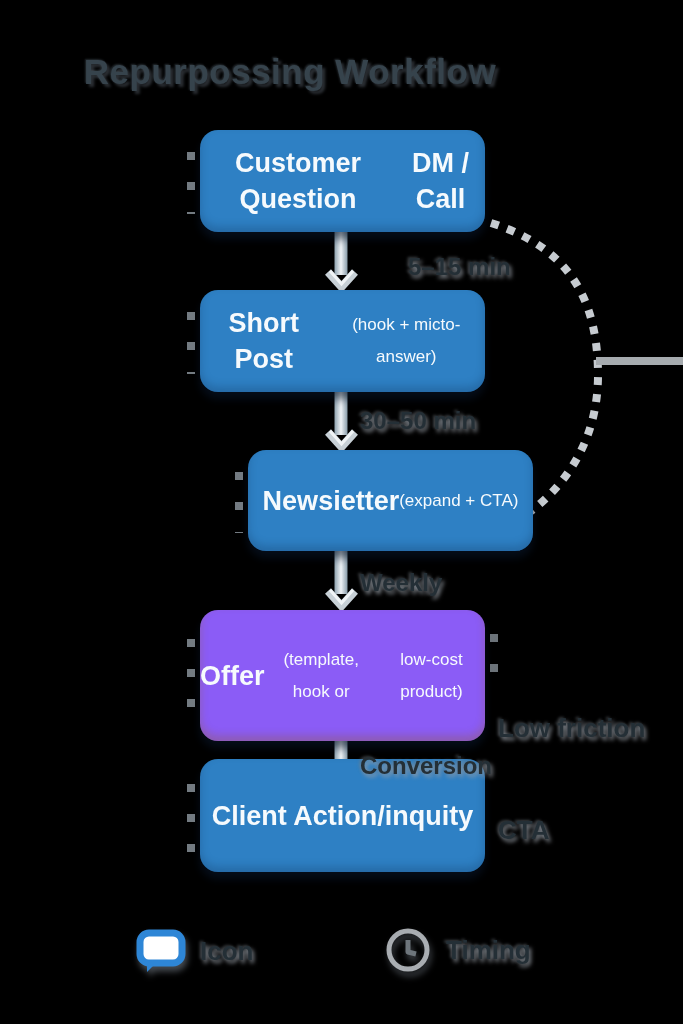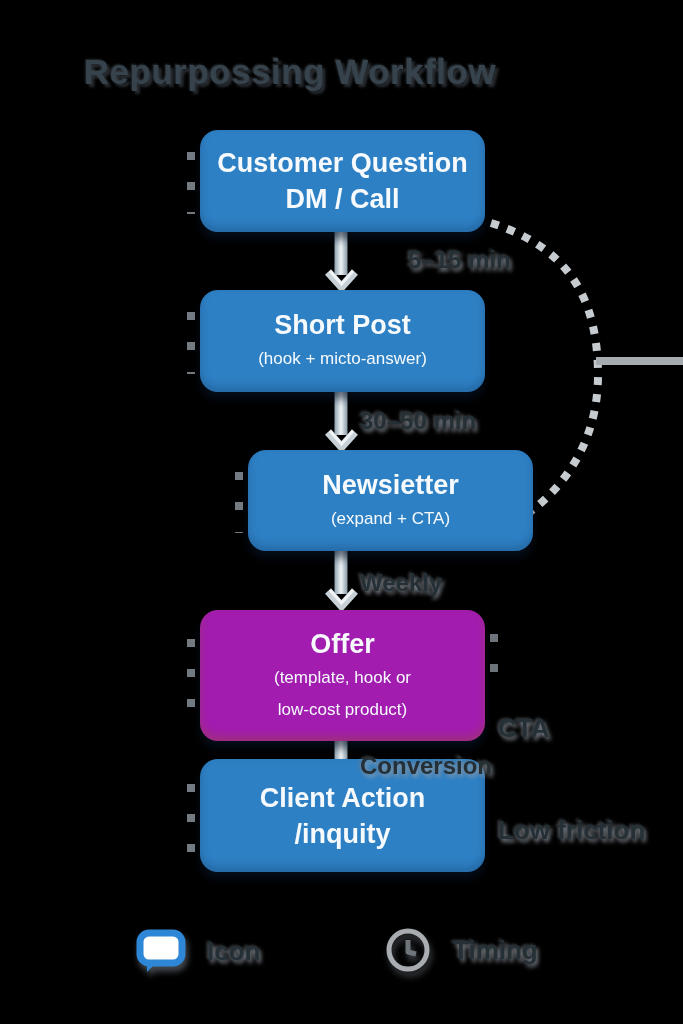--- a/index.html
+++ b/index.html
@@ -25,29 +25,29 @@
     text-shadow: 3px 3px 3px rgba(95,105,115,0.45), -1px -1px 2px rgba(60,70,78,0.6);
   }
 
   
   .node {
     position: absolute;
     left: 200px;
     width: 285px;
     border-radius: 18px;
     display: flex;
-    flex-direction: column;
+    flex-direction: row;
     align-items: center;
     justify-content: center;
     text-align: center;
     color: #f6fafd;
     box-shadow: 0 7px 9px rgba(8,22,42,0.6), inset 0 -5px 8px rgba(15,45,85,0.28);
   }
   .node-blue { background: #2e80c4; }
-  .node-orange { background: #a21caf; box-shadow: 0 7px 9px rgba(8,22,42,0.6), inset 0 -5px 8px rgba(150,90,10,0.3); }
+  .node-orange { background: #8b5cf6; box-shadow: 0 7px 9px rgba(8,22,42,0.6), inset 0 -5px 8px rgba(150,90,10,0.3); }
   .node::before {
     content: "";
     position: absolute;
     left: -13px; top: 22%;
     width: 8px; height: 60%;
     background: repeating-linear-gradient(180deg,
       rgba(135,144,152,0.85) 0 8px, transparent 8px 30px);
   }
   .node-offer::after {
     content: "";
@@ -75,21 +75,21 @@
 
   
   .dark-label {
     position: absolute;
     color: #242f36;
     font-weight: 600;
     text-shadow: 2px 3px 4px rgba(150,158,166,0.85), -2px -1px 3px rgba(115,124,132,0.5);
     white-space: pre;
   }
   .arrow-label { font-size: 24px; left: 360px; }
-  .arrow-label-1 { top: 246px; padding-left: 48px; }
+  .arrow-label-1 { top: 253px; padding-left: 48px; }
   .arrow-label-2 { top: 407px; }
   .arrow-label-3 { top: 569px; }
   .arrow-label-4 { top: 752px; }
 
   .side-note {
     left: 498px; top: 643px;
     font-size: 26px;
     line-height: 34px;
   }
 
@@ -99,21 +99,21 @@
     left: 0; top: 0;
     pointer-events: none;
   }
 
   
   .legend-label { font-size: 26px; top: 0; position: static; }
   .legend-item {
     position: absolute;
     display: flex;
     align-items: center;
-    gap: 21px;
+    gap: 14px;
   }
   .legend-item-1 { left: 134px; top: 926px; }
   .legend-item-2 { left: 384px; top: 926px; }
   .legend-icon { filter: drop-shadow(2px 5px 3px rgba(125,135,145,0.55)); }
 </style>
 </head>
 <body>
 
 <div class="canvas">
 
@@ -185,22 +185,22 @@
     <div class="node-line-main">Client Action</div>
     <div class="node-line-main">/inquity</div>
   </div>
 
   <div class="dark-label arrow-label arrow-label-1">5–15 min</div>
   <div class="dark-label arrow-label arrow-label-2">30–50 min</div>
   <div class="dark-label arrow-label arrow-label-3">Weekly</div>
   <div class="dark-label arrow-label arrow-label-4">Conversion</div>
 
   <div class="dark-label side-note">
+    <div>Low friction</div>
     <div>CTA</div>
-    <div>Low friction</div>
   </div>
 
   <div class="legend-item legend-item-1">
     <svg class="legend-icon" width="52" height="50" viewBox="0 0 52 50">
       <rect x="6" y="7" width="42" height="30" rx="9" fill="#ffffff" stroke="#2e86d6" stroke-width="7"></rect>
       <path d="M 13 34 L 13 46 L 24 35 Z" fill="#2e86d6"></path>
     </svg>
     <span class="dark-label legend-label">Icon</span>
   </div>
 

